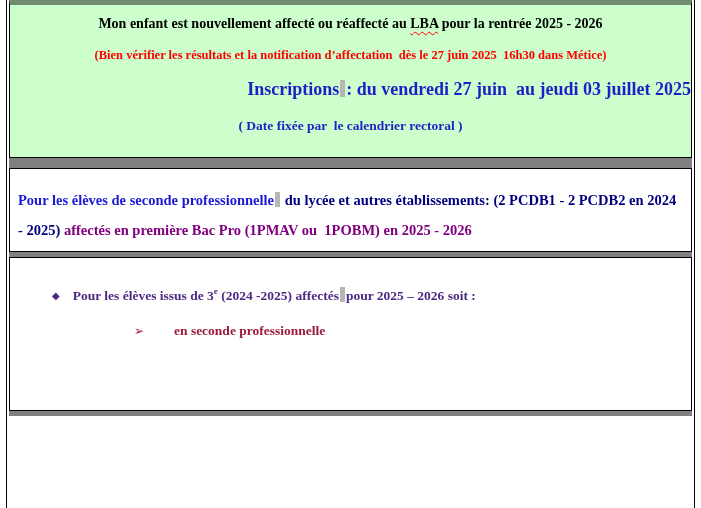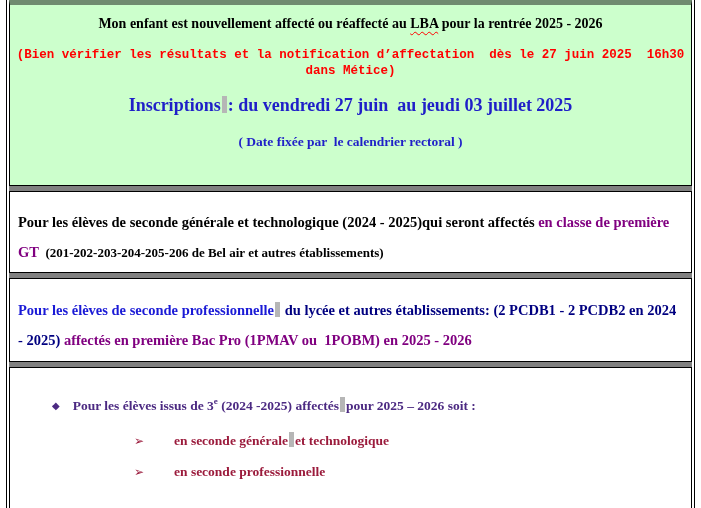--- a/index.html
+++ b/index.html
@@ -3,27 +3,27 @@
 <meta charset="utf-8">
 <style>
   html,body{margin:0;padding:0;background:#ffffff;}
   .page{position:relative;width:701px;height:508px;background:#fff;overflow:hidden;
         font-family:"Liberation Serif","DejaVu Serif",serif;font-weight:bold;color:#000;}
   .frame{position:absolute;left:6px;right:6px;top:0;bottom:0;
          border-left:1px solid #000;border-right:1px solid #000;padding:0 2px;}
   .box{box-sizing:border-box;border:1px solid #000;background:#fff;}
   .bar{height:5px;background:var(--divider_gray,#808080);}
   
-  .box-green{height:186px;background:var(--green_bg,#ccffcc);
+  .box-green{height:158px;background:var(--green_bg,#ccffcc);
              border-top:5px solid var(--topbar_green,#708b70);text-align:center;}
   .b-l1{font-size:14px;line-height:18px;margin-top:10px;white-space:pre-wrap;}
   .misspelled{text-decoration:underline wavy var(--red,#ff0000);
               text-decoration-thickness:1px;text-underline-offset:3px;}
-  .b-l2{font-size:12.5px;line-height:16px;margin-top:14px;color:var(--red,#ff0000);white-space:pre-wrap;font-family:Liberation Mono, monospace;}
-  .b-l3{font-size:18px;line-height:22px;margin-top:15px;color:var(--blue,#1f1fc8);white-space:pre-wrap;}
+  .b-l2{font-size:12.5px;line-height:16px;margin-top:14px;color:var(--red,#ff0000);white-space:pre-wrap;}
+  .b-l3{font-size:18px;line-height:22px;margin-top:15px;color:var(--blue,#1f1fc8);white-space:pre-wrap;text-align:right;}
   .b-l4{font-size:13.5px;line-height:17px;margin-top:17px;color:var(--blue,#1f1fc8);white-space:pre-wrap;}
   
   .box-gt{height:82px;padding:15px 8px 0;font-size:14.5px;line-height:30px;white-space:pre-wrap;}
   .gt-hl{color:var(--purple,#800080);}
   .gt-detail{font-size:13px;}
   .box-pro{height:84px;padding:16px 8px 0;font-size:14.5px;line-height:30px;white-space:pre-wrap;}
   .pro-blue{color:var(--bright_blue,#1a1ad6);}
   .pro-navy{color:var(--navy,#000080);}
   .pro-purple{color:var(--purple,#800080);}
   
@@ -47,27 +47,25 @@
   <div class="frame">
 
     <div class="box box-green">
       <div class="b-l1"><span>Mon enfant est nouvellement affecté ou réaffecté au </span><span class="misspelled">LBA</span><span> pour la rentrée 2025 - 2026</span></div>
       <div class="b-l2">(Bien vérifier les résultats et la notification d’affectation  dès le 27 juin 2025  16h30 dans Métice)</div>
       <div class="b-l3"><span>Inscriptions</span><span class="cur cur-lg"></span><span>: du vendredi 27 juin  au jeudi 03 juillet 2025</span></div>
       <div class="b-l4">( Date fixée par  le calendrier rectoral )</div>
     </div>
     <div class="bar"></div>
 
-    <div class="box box-gt"><span>Pour les élèves de seconde générale et technologique (2024 - 2025)qui seront affectés</span><span class="gt-hl"> en classe de première GT</span><span class="gt-detail">  (201-202-203-204-205-206 de Bel air et autres établissements)</span></div>
     <div class="bar"></div>
 
     <div class="box box-pro"><span class="pro-blue">Pour les élèves de seconde professionnelle</span><span class="cur"></span><span class="pro-navy"> du lycée et autres établissements: (2 PCDB1 - 2 PCDB2 en 2024 - 2025)</span><span class="pro-purple"> affectés en première Bac Pro (1PMAV ou  1POBM) en 2025 - 2026</span></div>
     <div class="bar"></div>
 
     <div class="box box-3e">
       <p class="h3e"><span class="diamond">◆</span><span>Pour les élèves issus de 3</span><sup>e</sup><span> (2024 -2025) affectés</span><span class="cur"></span><span>pour 2025 – 2026 soit :</span></p>
-      <p class="item"><span class="arrow">➢</span><span>en seconde générale</span><span class="cur"></span><span>et technologique</span></p>
       <p class="item"><span class="arrow">➢</span><span>en seconde professionnelle</span></p>
     </div>
     <div class="bar"></div>
 
   </div>
 </div>
 
 </body></html>

